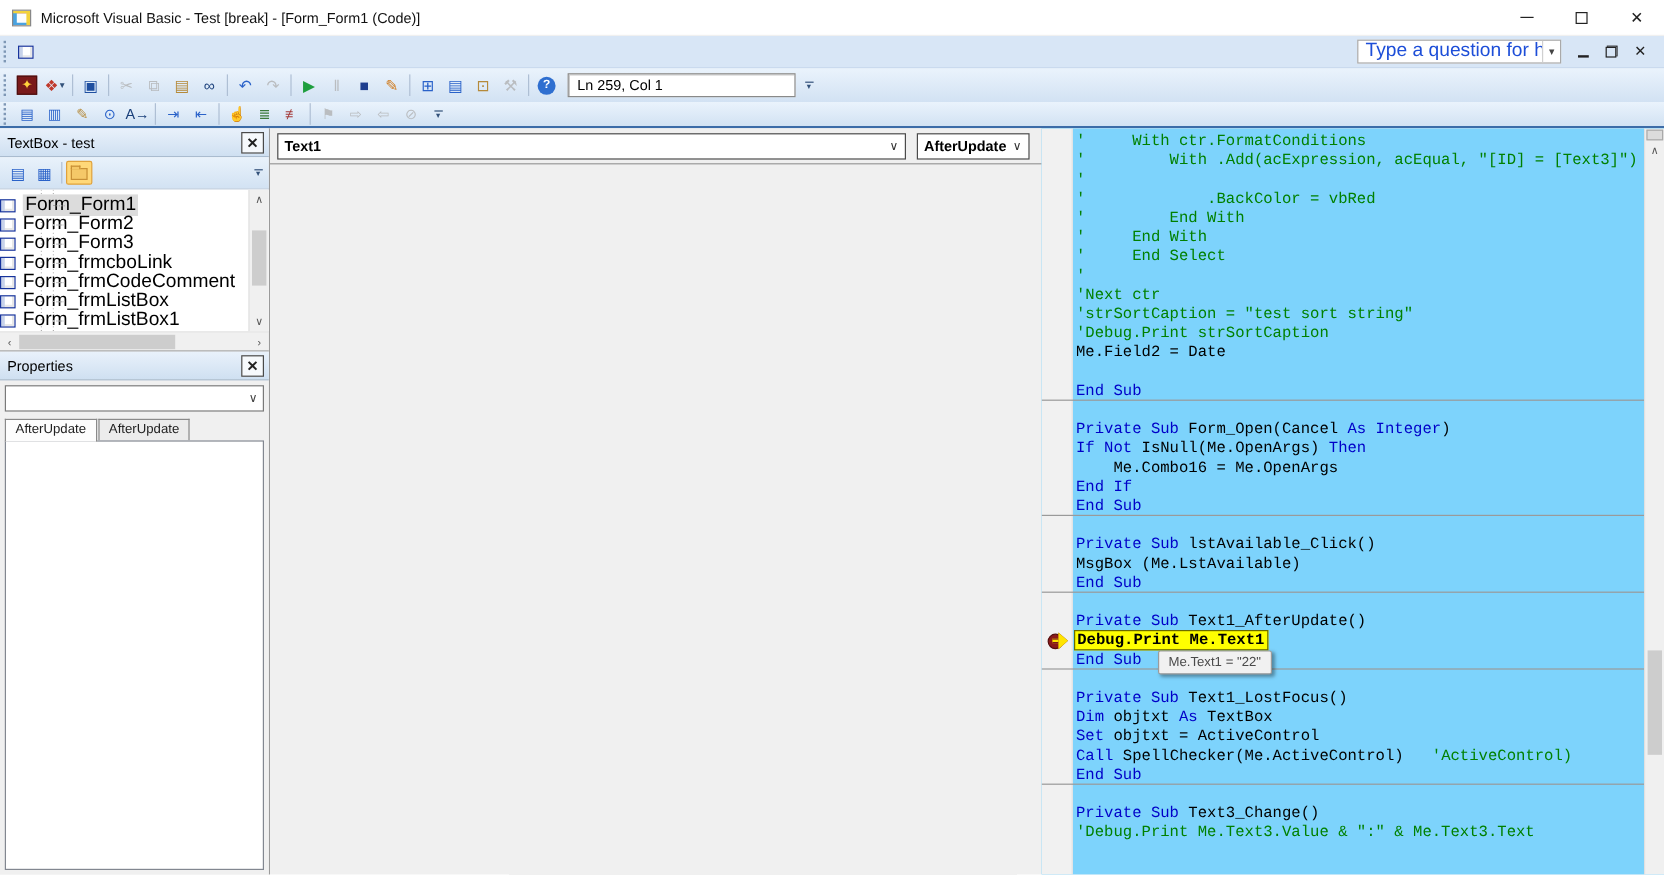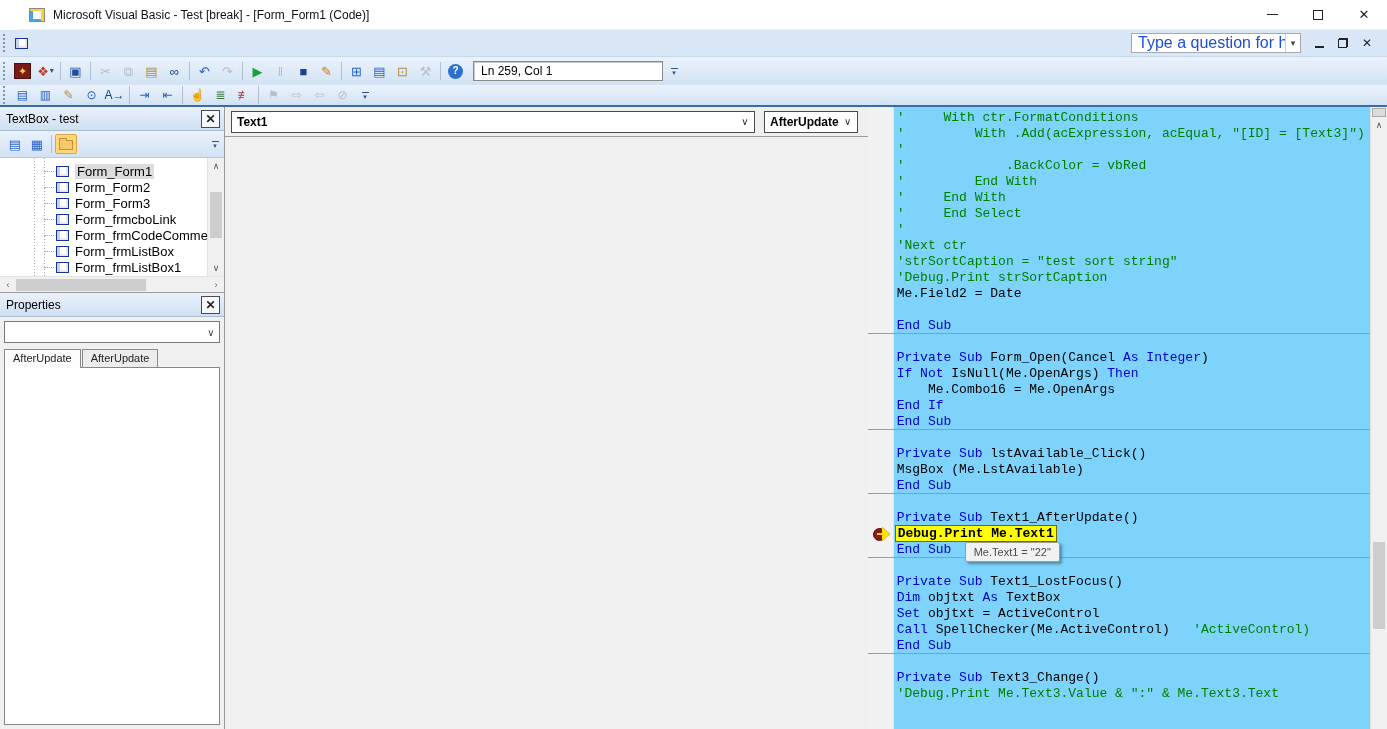--- a/index.html
+++ b/index.html
@@ -1,21 +1,21 @@
 <!DOCTYPE html>
 <html><head>
 <meta charset="utf-8">
 <style>
   * { box-sizing: border-box; margin:0; padding:0; }
   html,body { width:1387px; height:729px; overflow:hidden; background:#fff; }
   body { font-family:"Liberation Sans", sans-serif; font-size:12px; color:#000; }
   .window { position:relative; width:1387px; height:729px; background:#fff; overflow:hidden; }
 
   
-  .titlebar { height:30px; background:#fff; display:flex; align-items:center; border-bottom:1px solid #f0f0f0;margin-left:19px; }
+  .titlebar { height:30px; background:#fff; display:flex; align-items:center; border-bottom:1px solid #f0f0f0; }
   .app-ico { width:16px; height:14px; margin-left:10px; margin-right:8px; background:#fdfdfd; border:1px solid #888;
              box-shadow: inset -5px 4px 0 -2px #f3d23c, inset 5px -4px 0 -2px #4aa3e0, inset 2px 2px 0 #b03030; }
   .title-text { font-size:12px; color:#111; }
   .win-btns { margin-left:auto; display:flex; height:100%; }
   .win-btn { width:46px; height:100%; display:flex; align-items:center; justify-content:center; font-size:13px; color:#222; }
 
   
   .menubar { height:27px; background:#d8e6f6; display:flex; align-items:center; border-bottom:1px solid #c6d8ec; }
   .grip { width:5px; height:18px; margin:0 3px; border-left:2px dotted #7e97b5; }
   .form-ico { display:inline-block; width:13px; height:11px; border:1px solid #16339c; background:#fff;
@@ -66,21 +66,21 @@
   
   .proj { height:185px; display:flex; flex-direction:column; }
   .ptoolbar { height:27px; background:linear-gradient(#e9f2fb,#d2e2f3); display:flex; align-items:center; padding-left:4px; border-bottom:1px solid #b9cade; }
   .pbtn { width:22px; height:20px; display:flex; align-items:center; justify-content:center; color:#2a62c9; font-size:13px; }
   .pbtn.hl { background:#ffd879; border:1px solid #e0a23c; border-radius:2px; }
   .folder-ico { position:relative; width:14px; height:10px; background:#f5c868; border:1px solid #c89036; margin-top:2px; }
   .folder-ico::before { content:""; position:absolute; top:-3px; left:-1px; width:6px; height:2px; background:#f5c868; border:1px solid #c89036; border-bottom:none; }
   .ptb-overflow { margin-left:auto; margin-right:2px; }
   .tree { position:relative; height:118px; background:#fff; overflow:hidden; }
   .vline { position:absolute; top:0; bottom:0; width:1px; background-image:linear-gradient(#aaa 1px, transparent 1px); background-size:1px 3px; }
-  .trow { position:relative; height:16px; display:flex; align-items:center; padding-left:56px; white-space:nowrap; font-size:13px; }
+  .trow { position:relative; height:16px; display:flex; align-items:center; white-space:nowrap; font-size:16px; }
   .trow .elbow { position:absolute; left:44px; top:8px; width:10px; border-top:1px dotted #aaa; }
   .trow .form-ico { margin-right:6px; flex:none; }
   .trow .lbl.sel { background:#dcdcdc; padding:0 2px; }
   .tree-vscroll { position:absolute; right:0; top:0; width:17px; height:118px; background:#f0f0f0; border-left:1px solid #e2e2e2; }
   .scr-arrow { height:16px; display:flex; align-items:center; justify-content:center; color:#555; font-size:9px; }
   .tree-vscroll .thumb { position:absolute; left:2px; right:2px; top:34px; height:46px; background:#cdcdcd; }
   .tree-hscroll { height:16px; background:#f0f0f0; border-top:1px solid #e2e2e2; display:flex; align-items:center; }
   .tree-hscroll .scr-arrow { width:16px; height:16px; }
   .tree-hscroll .hthumb { width:130px; height:12px; background:#cdcdcd; }
 

